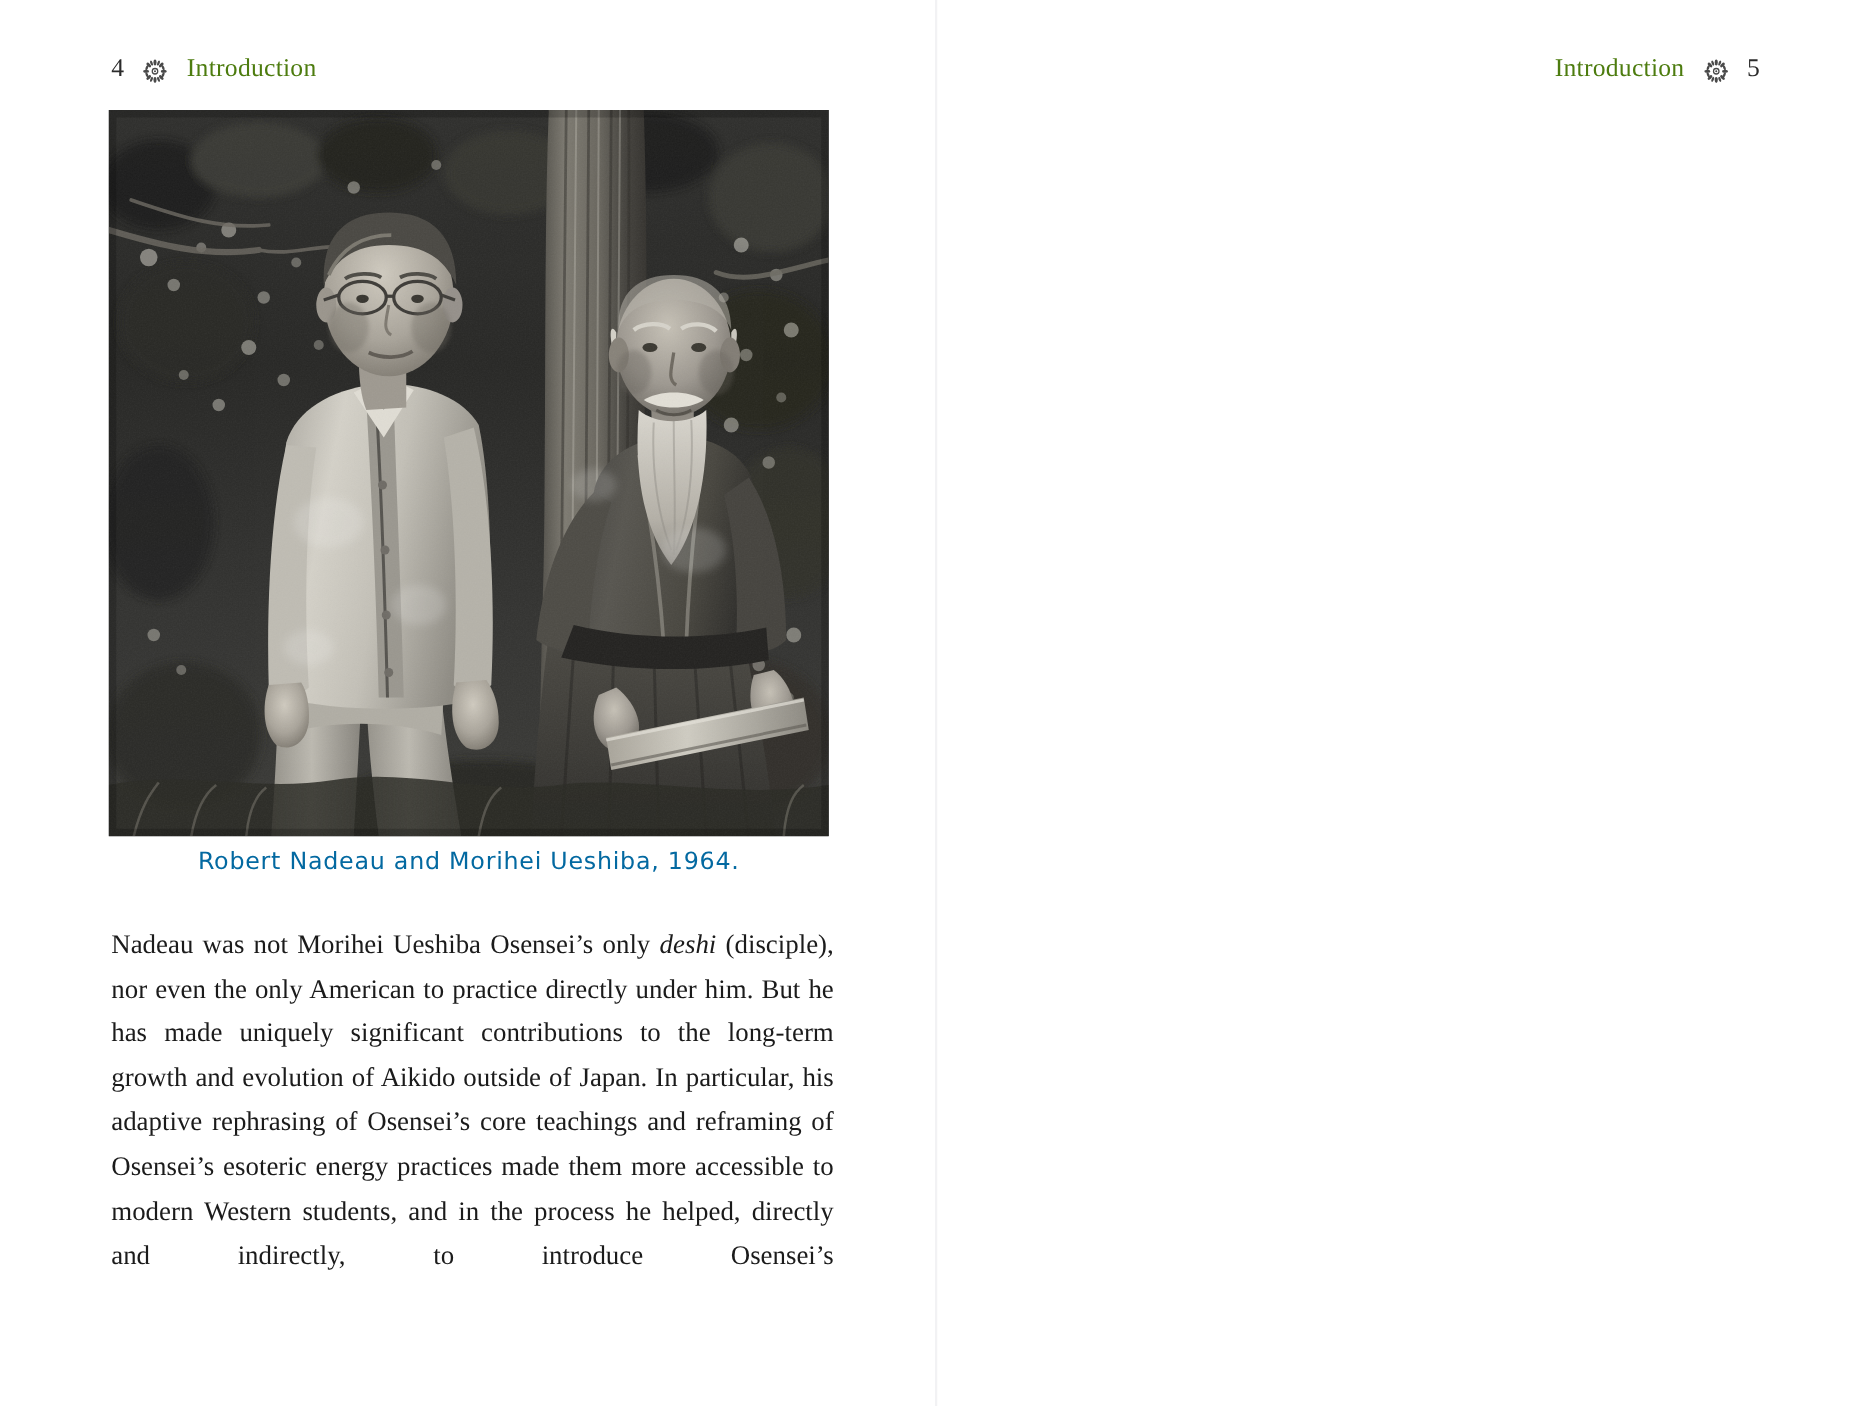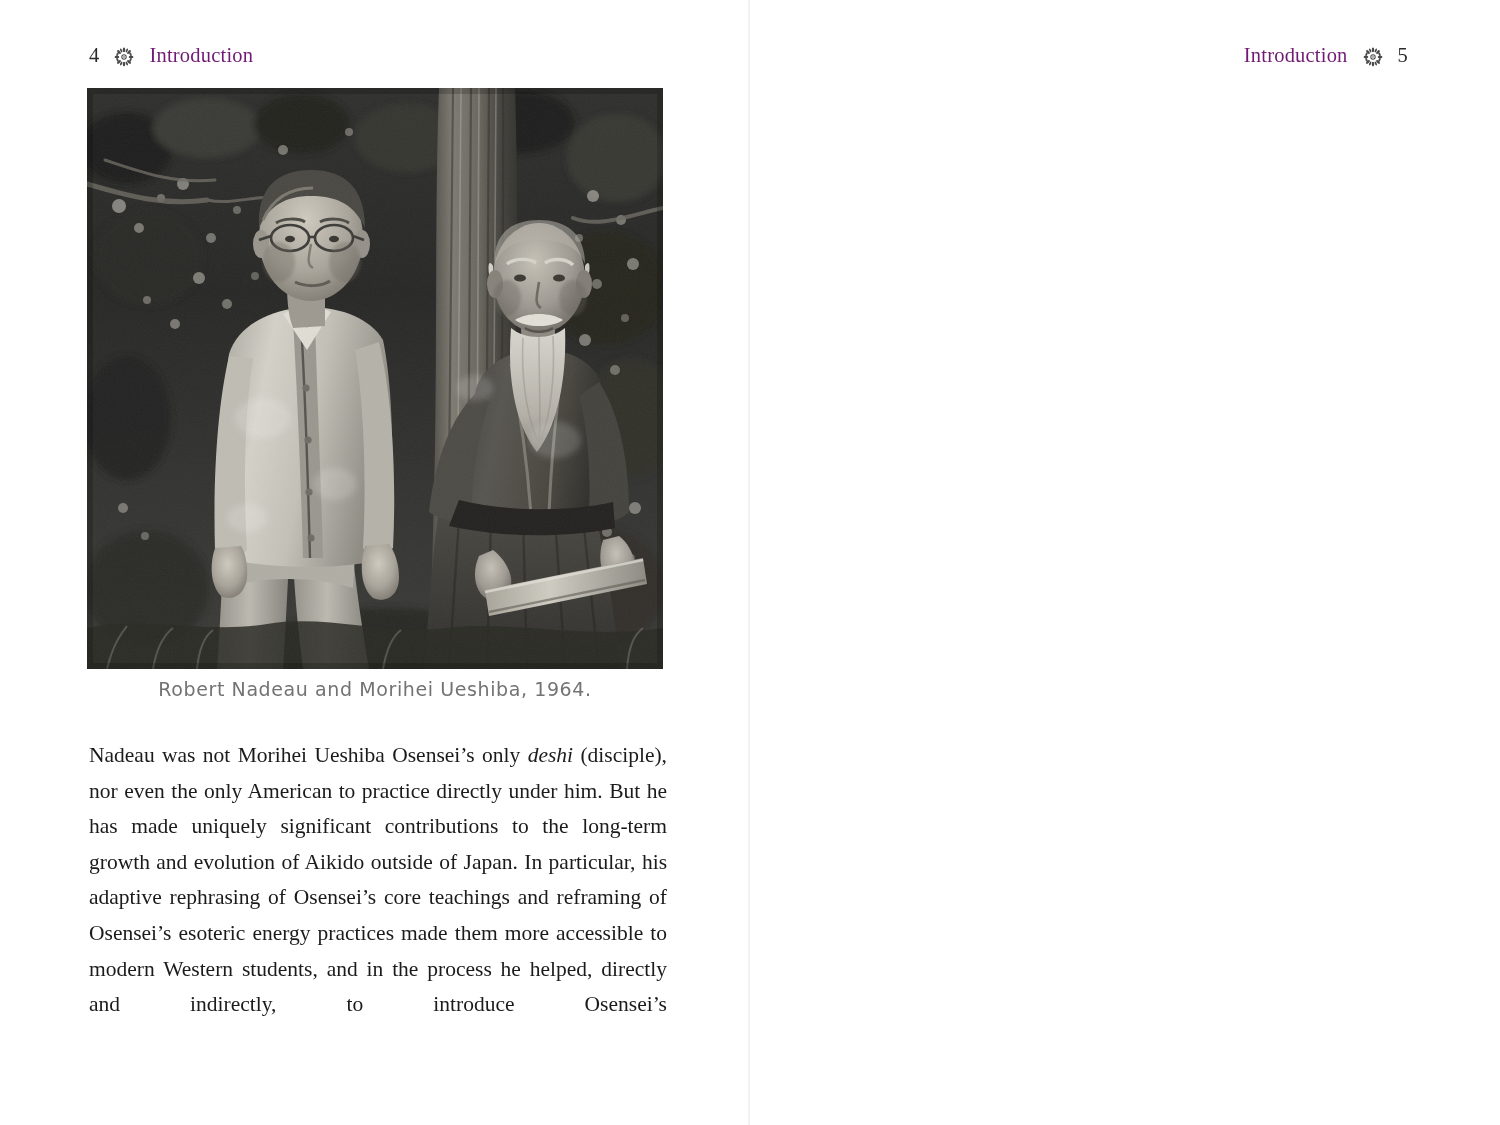--- a/index.html
+++ b/index.html
@@ -53,21 +53,21 @@
   }
   .runhead-left  { left: 89px; }
   .runhead-right { right: 92px; }
 
   .folio {
     font-size: 20.5px;
     color: #2b2b2b;
   }
   .runhead-title {
     font-size: 20.5px;
-    color: #701a75;
+    color: #4d7c0f;
   }
 
   .ornament {
     display: inline-block;
     width: 22px;
     height: 22px;
     margin: 0 14px;
     position: relative;
     top: 1px;
   }
@@ -91,21 +91,21 @@
 
   .figcaption {
     position: absolute;
     left: 87px;
     top: 678px;
     width: 576px;
     text-align: center;
     font-family: "DejaVu Sans", "Liberation Sans", sans-serif;
     font-size: 19px;
     letter-spacing: 0.6px;
-    color: #737373;
+    color: #0369a1;
   }
 
   
   .col {
     position: absolute;
     font-size: 21.5px;
     line-height: 35.6px;
     color: #1b1b1b;
     text-align: justify;
     text-justify: inter-word;

